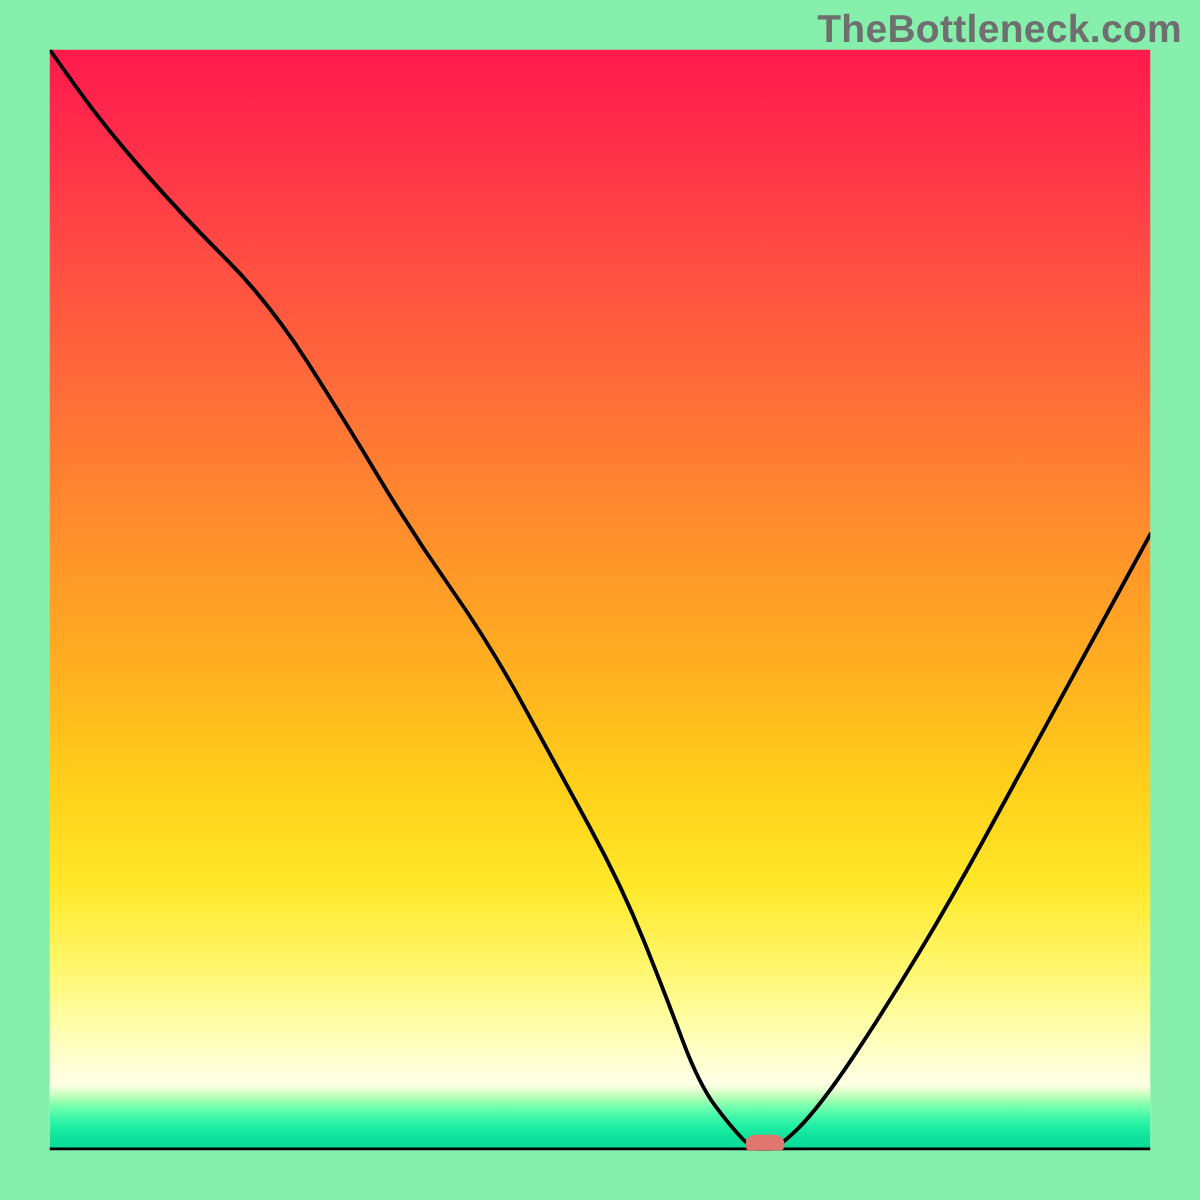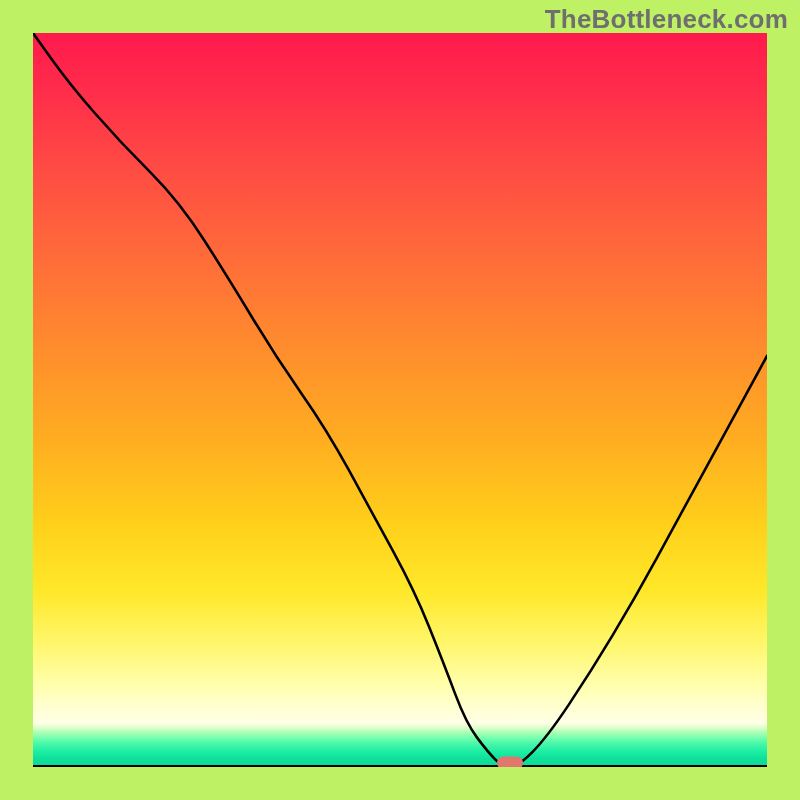--- a/index.html
+++ b/index.html
@@ -7,21 +7,21 @@
     padding: 0;
     width: 800px;
     height: 800px;
     background: #000;
     overflow: hidden;
   }
   .stage {
     position: relative;
     width: 800px;
     height: 800px;
-    background: #bef264;
+    background: #86efac;
   }
   .watermark {
     position: absolute;
     top: 4px;
     right: 12px;
     font-family: Arial, Helvetica, sans-serif;
     font-size: 26px;
     font-weight: 600;
     color: #6f6f6f;
     letter-spacing: 0.2px;

